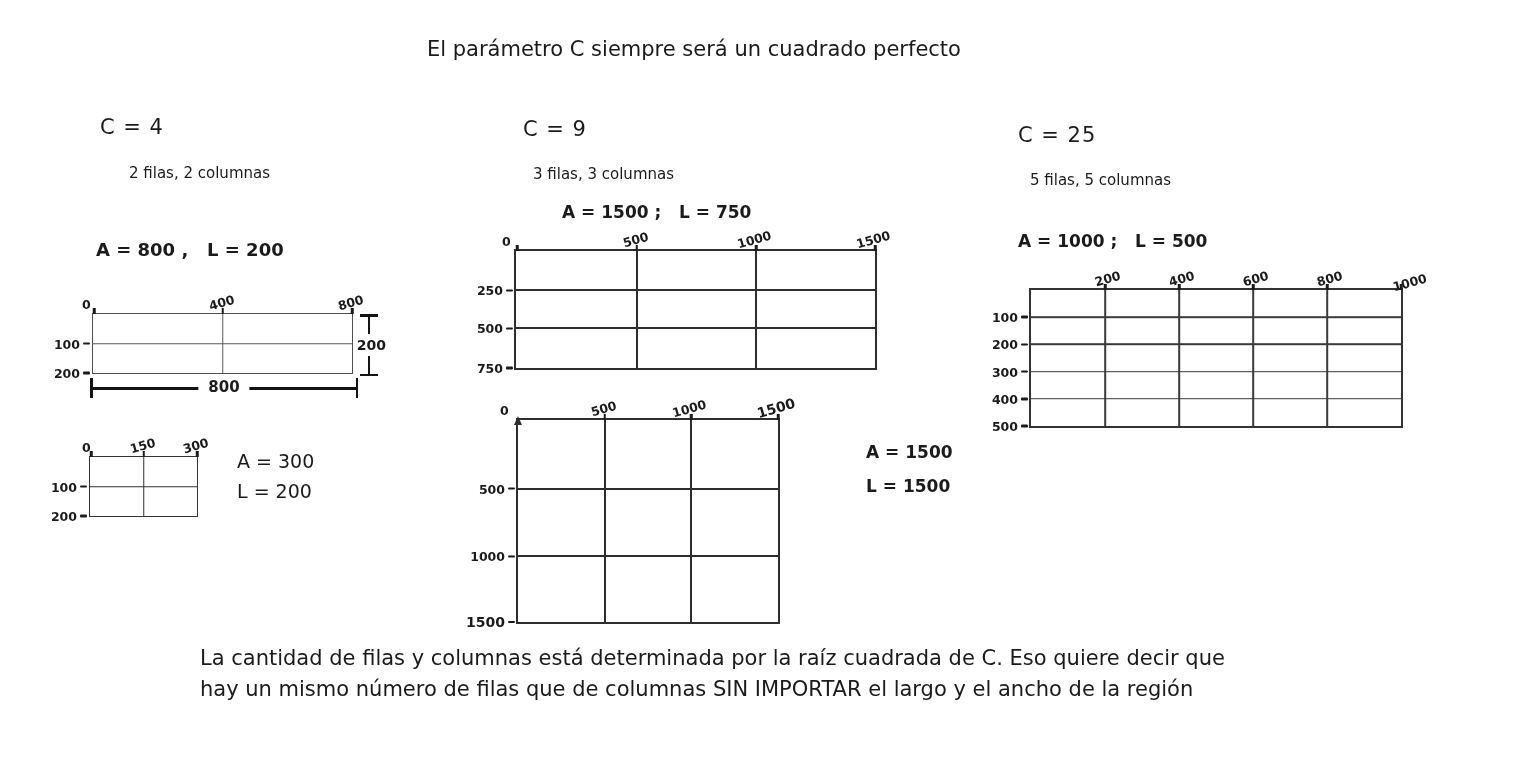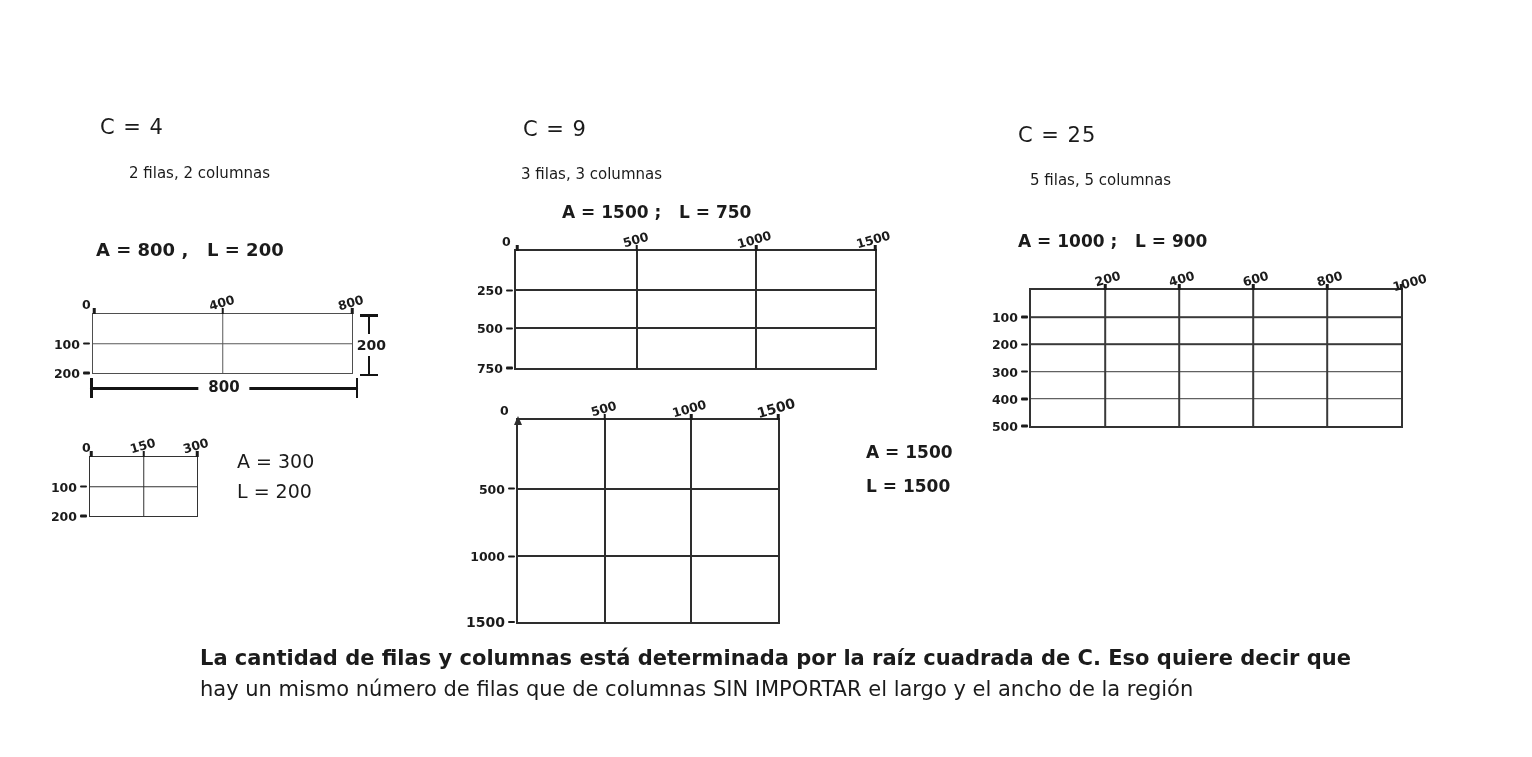--- a/index.html
+++ b/index.html
@@ -45,20 +45,21 @@
   .dim-v-label{position:absolute;top:50%;left:50%;transform:translate(-42%,-50%);background:#fff;padding:3px 0;font-size:14px;font-weight:700;}
 
   .arrow-up{position:absolute;top:-4px;left:0;transform:translateX(-50%);width:0;height:0;
     border-left:4px solid transparent;border-right:4px solid transparent;border-bottom:9px solid #2e2e2e;}
 </style>
 </head>
 <body>
 
 <div class="canvas">
 
+  <div class="txt title" style="left:427px;top:37px;">El parámetro C siempre será un cuadrado perfecto</div>
 
   <div>
     <div class="txt heading" style="left:100px;top:115px;">C = 4</div>
     <div class="txt subheading" style="left:129px;top:164px;">2 filas, 2 columnas</div>
     <div class="txt params" style="left:96px;top:239px;">A = 800 ,   L = 200</div>
 
     <div class="grid thin" style="left:92px;top:313px;width:261px;height:61px;">
       <div class="vline" style="left:50%;"></div>
       <div class="hline" style="top:50%;"></div>
       <div class="tm" style="left:1px;"></div>
@@ -109,21 +110,21 @@
         <span class="dash"></span>
       </div>
     </div>
 
     <div class="txt annot" style="left:237px;top:450px;">A = 300</div>
     <div class="txt annot" style="left:237px;top:480px;">L = 200</div>
   </div>
 
   <div>
     <div class="txt heading" style="left:523px;top:117px;">C = 9</div>
-    <div class="txt subheading" style="left:521px;top:165px;">3 filas, 3 columnas</div>
+    <div class="txt subheading" style="left:533px;top:165px;">3 filas, 3 columnas</div>
     <div class="txt params" style="left:562px;top:202px;font-size:17px;">A = 1500 ;   L = 750</div>
 
     <div class="grid" style="left:514px;top:249px;width:363px;height:121px;">
       <div class="vline" style="left:33.6%;"></div>
       <div class="vline" style="left:66.9%;"></div>
       <div class="hline" style="top:33.6%;"></div>
       <div class="hline" style="top:66.1%;"></div>
       <div class="tm" style="left:1px;"></div>
       <div class="tm" style="left:33.6%;"></div>
       <div class="tm" style="left:66.9%;"></div>
@@ -173,21 +174,21 @@
       </div>
     </div>
 
     <div class="txt annot2" style="left:866px;top:442px;">A = 1500</div>
     <div class="txt annot2" style="left:866px;top:476px;text-align:center;">L = 1500</div>
   </div>
 
   <div>
     <div class="txt heading" style="left:1018px;top:123px;">C = 25</div>
     <div class="txt subheading" style="left:1030px;top:171px;">5 filas, 5 columnas</div>
-    <div class="txt params" style="left:1018px;top:231px;font-size:17px;">A = 1000 ;   L = 900</div>
+    <div class="txt params" style="left:1018px;top:231px;font-size:17px;">A = 1000 ;   L = 500</div>
 
     <div class="grid med" style="left:1029px;top:288px;width:374px;height:140px;">
       <div class="vline" style="left:20%;"></div>
       <div class="vline" style="left:40%;"></div>
       <div class="vline" style="left:60%;"></div>
       <div class="vline" style="left:80%;"></div>
       <div class="hline" style="top:20%;"></div>
       <div class="hline" style="top:40%;"></div>
       <div class="hline" style="top:60%;"></div>
       <div class="hline" style="top:80%;"></div>
@@ -217,16 +218,16 @@
         <span>400</span>
         <span class="dash"></span>
       </div>
       <div class="ytick" style="top:100%;">
         <span>500</span>
         <span class="dash"></span>
       </div>
     </div>
   </div>
 
-  <div class="txt footer" style="left:200px;top:646px;font-weight:bold;">La cantidad de filas y columnas está determinada por la raíz cuadrada de C. Eso quiere decir que</div>
+  <div class="txt footer" style="left:200px;top:646px;">La cantidad de filas y columnas está determinada por la raíz cuadrada de C. Eso quiere decir que</div>
   <div class="txt footer" style="left:200px;top:677px;text-align:center;">hay un mismo número de filas que de columnas SIN IMPORTAR el largo y el ancho de la región</div>
 
 </div>
 
 </body></html>

